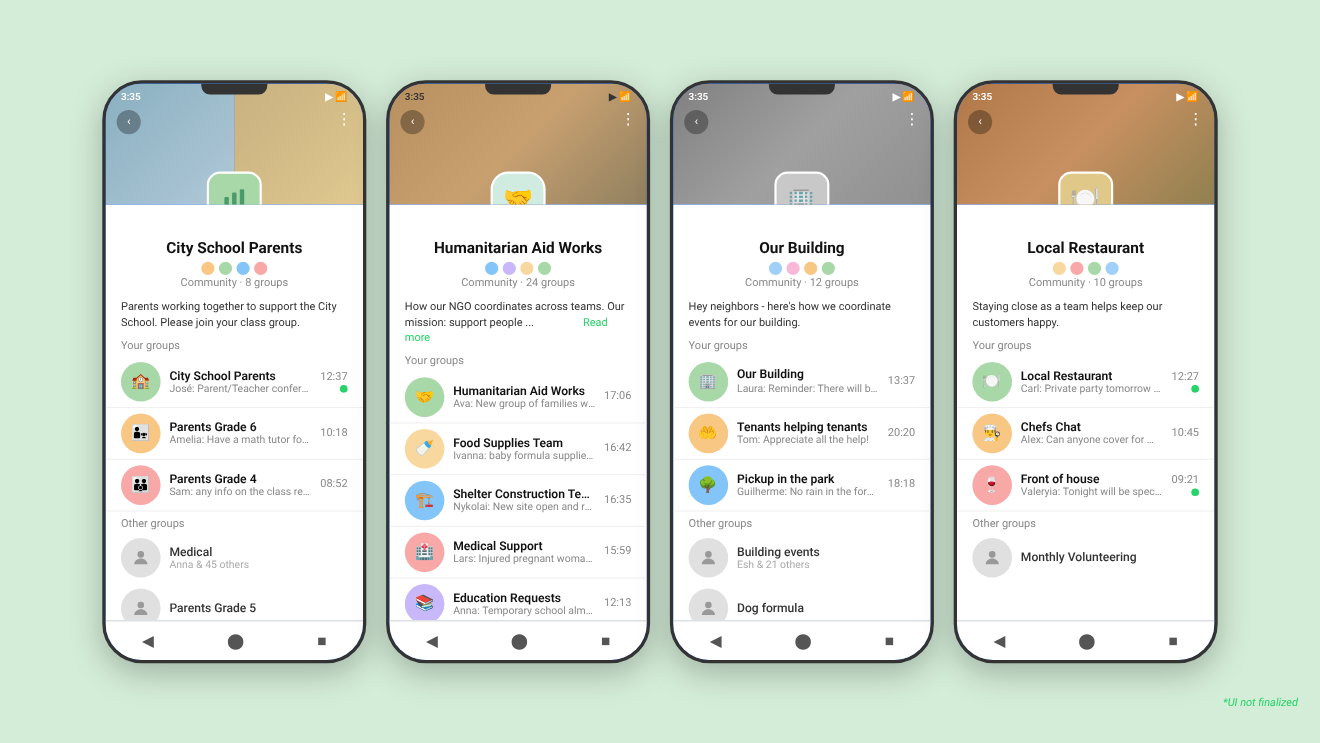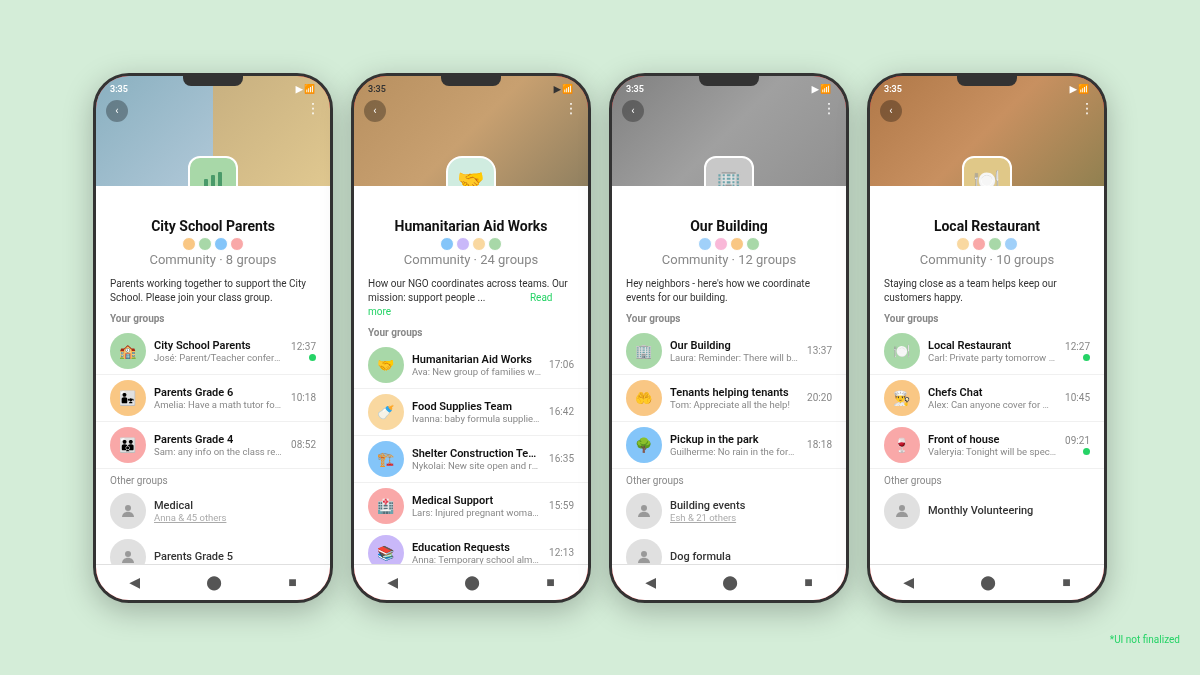--- a/index.html
+++ b/index.html
@@ -15,21 +15,21 @@
     }
     .phones-container {
       display: flex;
       gap: 18px;
       align-items: center;
       padding: 20px;
     }
     .phone {
       width: 240px;
       height: 530px;
-      background: #ef4444;
+      background: #3b82f6;
       border-radius: 36px;
       border: 3px solid #333;
       overflow: hidden;
       position: relative;
       box-shadow: 0 8px 30px rgba(0,0,0,0.25);
       display: flex;
       flex-direction: column;
     }
     .phone-notch {
       position: absolute;
@@ -136,39 +136,39 @@
       gap: 2px;
       margin: 3px 0 1px;
     }
     .member-avatar-dot {
       width: 14px;
       height: 14px;
       border-radius: 50%;
       border: 1px solid #fff;
     }
     .community-meta {
-      font-size: 13px;
+      font-size: 10px;
       color: #888;
     }
     .community-desc {
       font-size: 10px;
       color: #333;
       padding: 4px 14px 6px;
       line-height: 1.4;
     }
     .read-more {
       color: #25d366;
       font-size: 10px;
       padding-left: 42px;
     }
     .section-label {
       font-size: 10px;
       color: #888;
       padding: 2px 14px 4px;
-      font-weight: 700;
+      font-weight: 400;
     }
     .groups-list {
       flex: 1;
       overflow: hidden;
     }
     .group-item {
       display: flex;
       align-items: center;
       padding: 5px 14px;
       gap: 8px;
@@ -246,21 +246,20 @@
       height: 18px;
     }
     .other-group-name {
       font-size: 11px;
       font-weight: 500;
       color: #333;
     }
     .other-group-sub {
       font-size: 9.5px;
       color: #aaa;
-      text-decoration: underline;
     }
     .phone-nav {
       height: 36px;
       background: #fff;
       border-top: 0.5px solid #e0e0e0;
       display: flex;
       align-items: center;
       justify-content: space-around;
       flex-shrink: 0;
     }
@@ -652,15 +651,15 @@
       <div class="phone-nav">
         <span class="nav-btn">◀</span>
         <span class="nav-btn">⬤</span>
         <span class="nav-btn">■</span>
       </div>
     </div>
 
   </div>
 
   <div style="position:absolute; bottom:30px; right:20px; z-index:200; pointer-events:none;">
-    <div style="font-size:10px; color:#25d366; text-align:right;">*UI not finalized</div>
+    <div style="font-size:10px; color:#25d366; font-style:italic; text-align:right;">*UI not finalized</div>
   </div>
 </div>
 
 </body></html>

